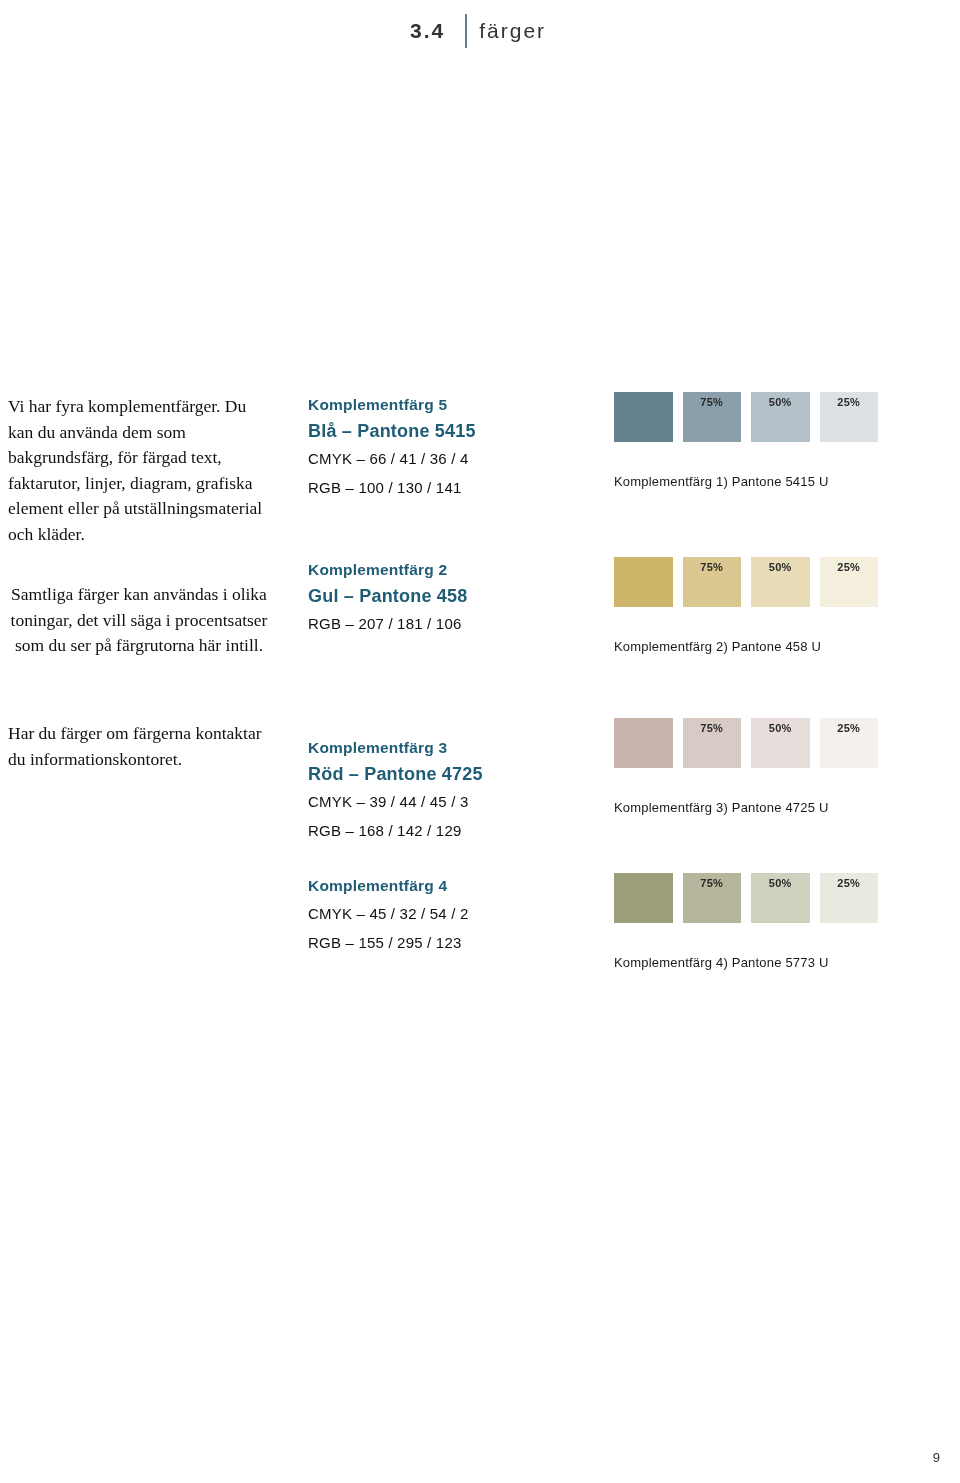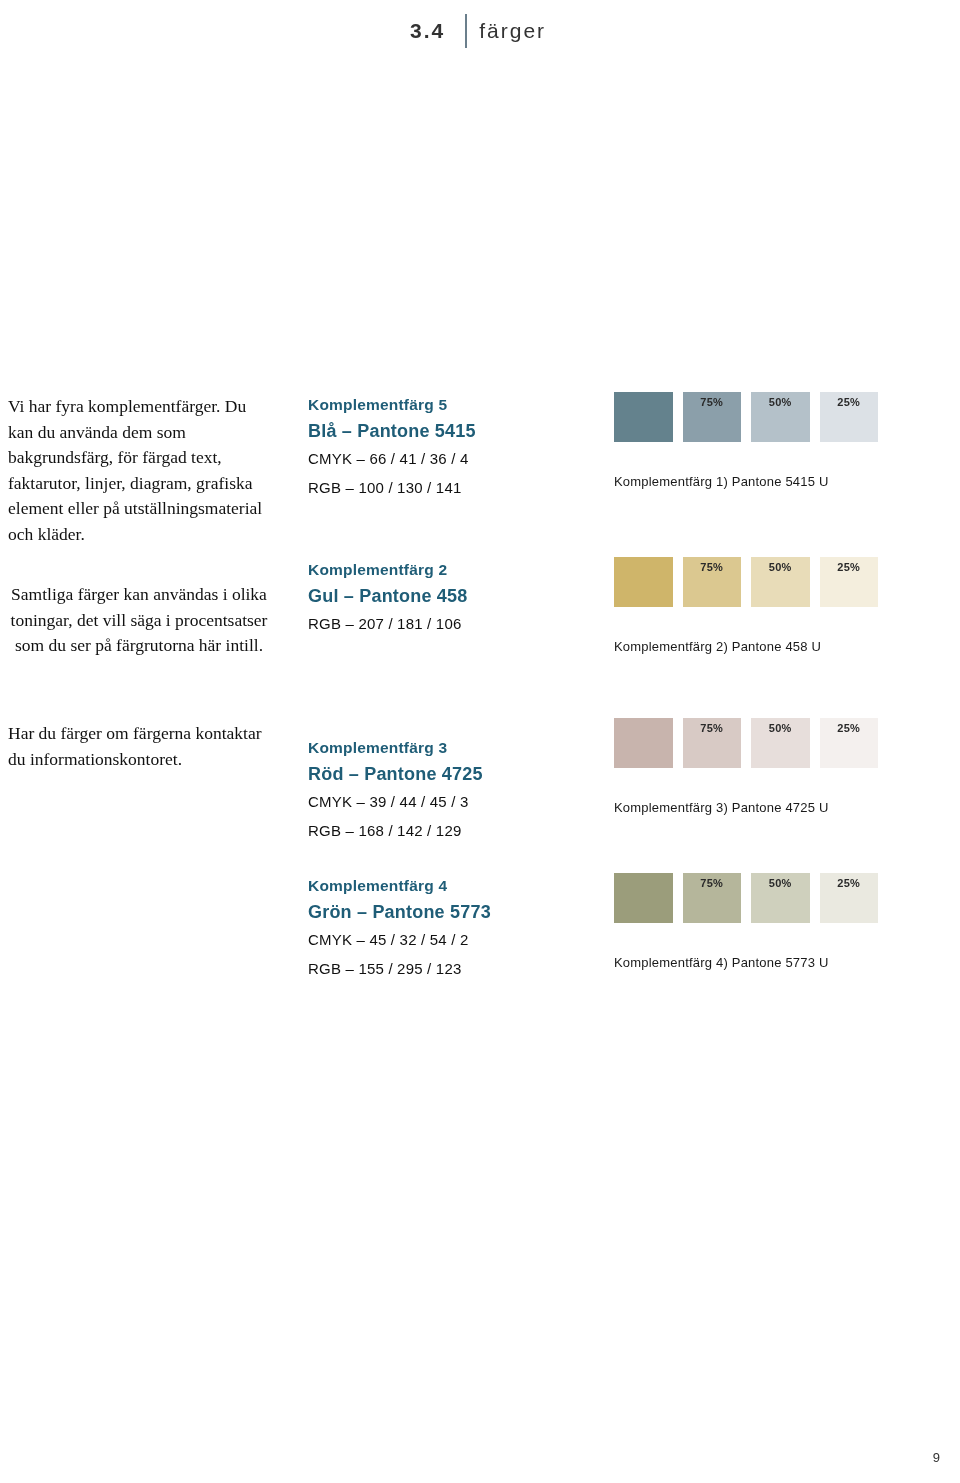--- a/index.html
+++ b/index.html
@@ -224,21 +224,20 @@
     </div>
     <div class="swatch" style="background:#f4f0ee;">
       <span class="pct">25%</span>
     </div>
   </div>
   <div class="swatch-caption">Komplementfärg 3) Pantone 4725 U</div>
 </div>
 
 <div class="spec" style="top:873px;">
   <div class="spec-title">Komplementfärg 4</div>
-  <div class="spec-name">Grön – Pantone 5773</div>
   <div class="spec-cmyk">CMYK – 45 / 32 / 54 / 2</div>
   <div class="spec-rgb">RGB – 155 / 295 / 123</div>
 </div>
 <div class="swatches" style="top:873px;">
   <div class="swatch-row">
     <div class="swatch" style="background:#9b9d7b;">
       <span class="pct"></span>
     </div>
     <div class="swatch" style="background:#b5b69b;">
       <span class="pct">75%</span>

